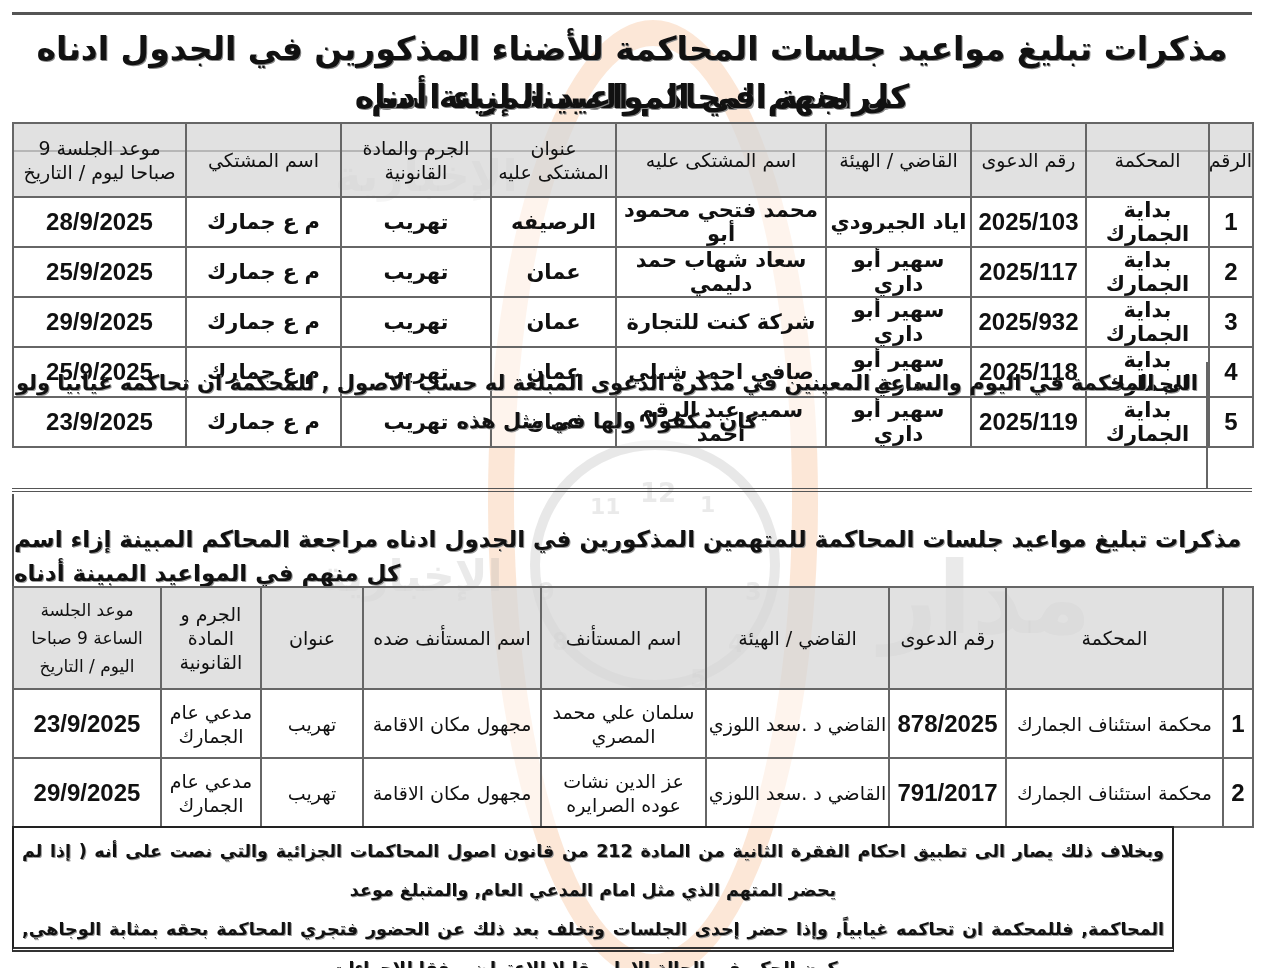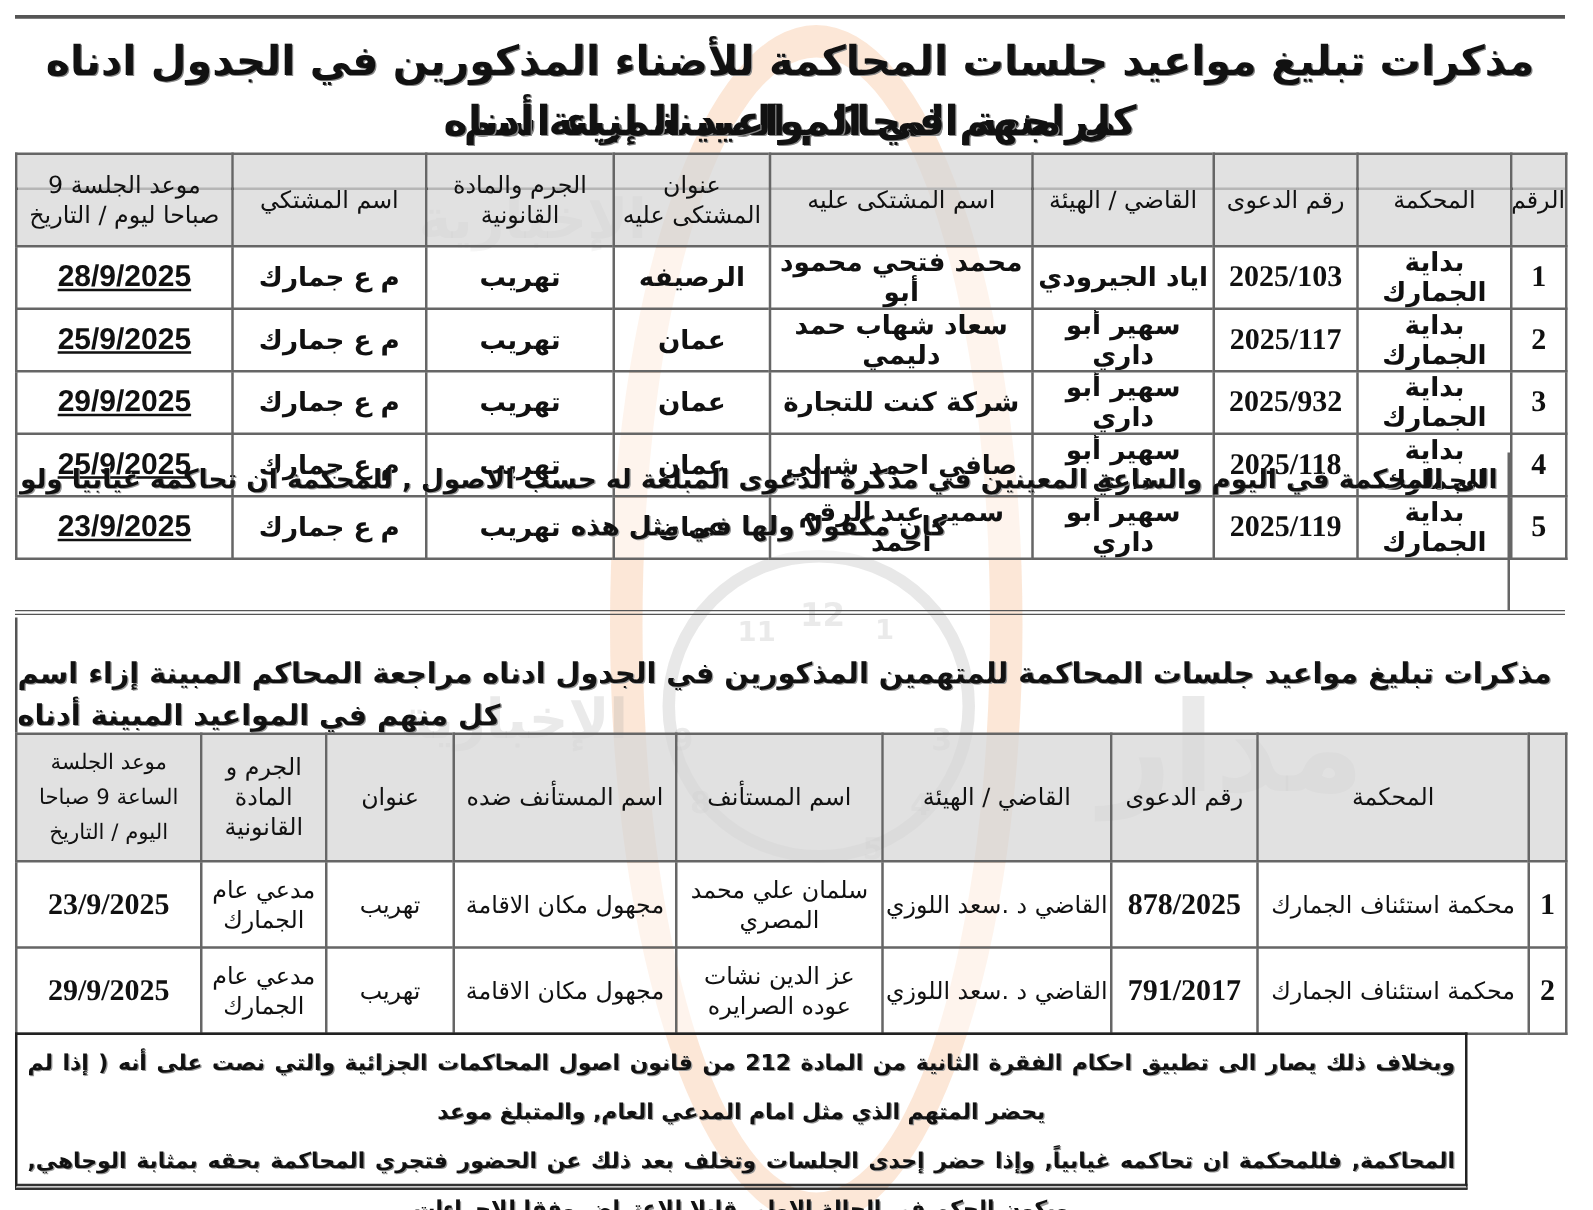--- a/index.html
+++ b/index.html
@@ -17,22 +17,22 @@
   
   .box { position: absolute; border: 2px solid #555; z-index: 1; }
   .title1 { left: 12px; top: 12px; width: 1240px; height: 140px; border-left: 0; border-right: 0; border-top: 3px solid #555; text-decoration: underline; }
   .title1 .t { position: absolute; left: 0; right: 0; text-align: center; font-weight: bold;
                font-size: 33px; line-height: 48px; text-shadow: 1px 1px 0 #888; }
 
   table.grid { position: absolute; border-collapse: collapse; z-index: 1; table-layout: fixed; }
   table.grid td, table.grid th { border: 2px solid #666; text-align: center; vertical-align: middle; overflow: hidden; }
   table.grid th { background: rgba(215,215,215,0.75); font-weight: normal; font-size: 19px; line-height: 24px; }
   table.grid td { background: rgba(255,255,255,0.55); font-size: 21px; font-weight: bold; line-height: 24px; }
-  .num { font-family: Liberation Serif, serif; font-size: 24px !important; font-weight: bold; margin-top: 15px; }
-  .date { font-family: "Liberation Sans", sans-serif; font-size: 24px !important; text-decoration: underline; }
+  .num { font-family: Liberation Sans, sans-serif; font-size: 24px !important; font-weight: bold; margin-top: 15px; }
+  .date { font-family: "Liberation Sans", sans-serif; font-size: 24px !important; }
 
   .note1 { position: absolute; left: 12px; top: 362px; width: 1240px; height: 130px; z-index: 1;
            border-bottom: 4px double #555; border-left: 0; }
   .note1 .vline { position: absolute; right: 44px; top: 0; bottom: 0; border-left: 2px solid #666; }
   .note1 .p { position: absolute; left: 0; right: 50px; text-align: center; font-weight: bold; font-size: 21px;
               line-height: 38px; top: 2px; text-shadow: 1px 1px 0 #999; }
 
   .title2 { position: absolute; left: 12px; top: 494px; width: 1240px; height: 92px; z-index: 1;
             border-left: 2px solid #555; }
   .title2 .t { position: absolute; left: 0; right: 0; top: 28px; text-align: left; font-weight: bold;

